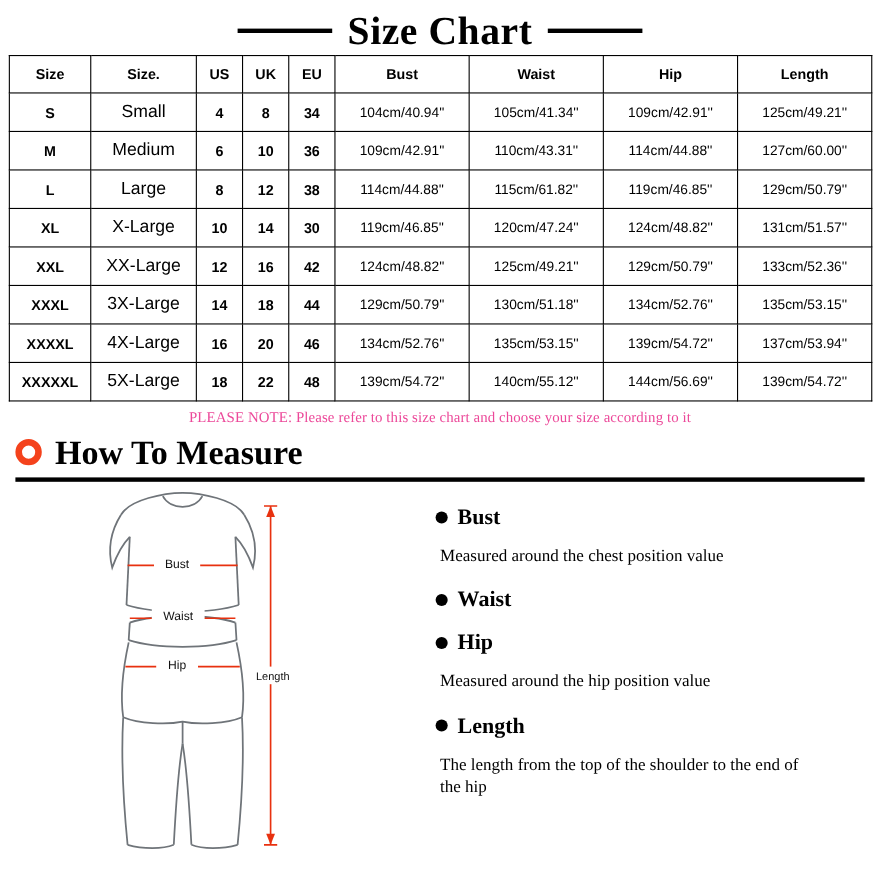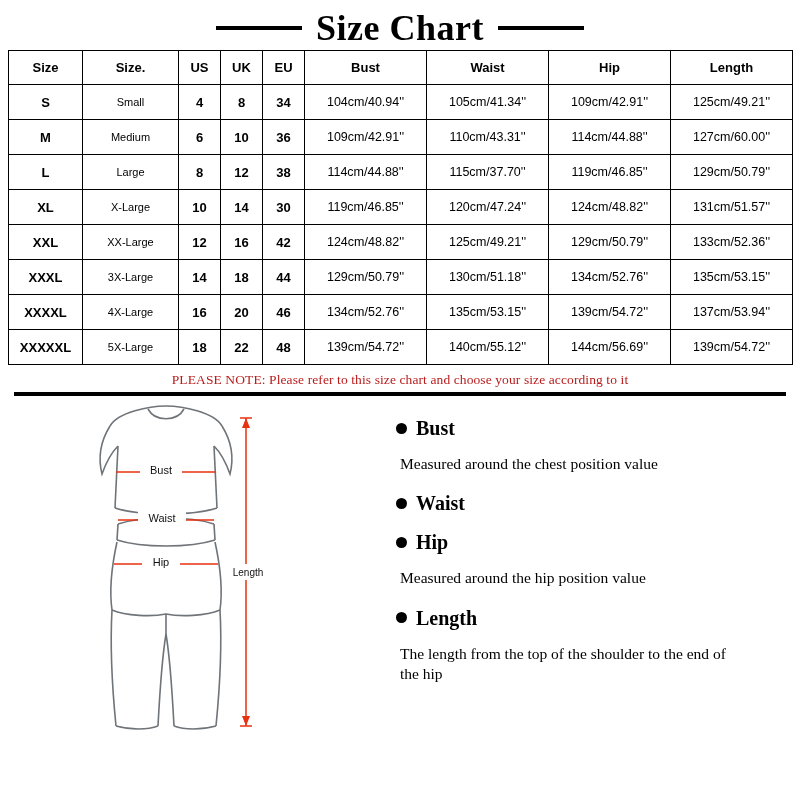--- a/index.html
+++ b/index.html
@@ -58,21 +58,21 @@
     white-space: nowrap;
   }
   table.size-chart th {
     font-weight: bold;
     font-size: 13px;
     height: 34px;
   }
   table.size-chart td.c0 { font-weight: bold; font-size: 13px; }
   table.size-chart td.num { font-weight: bold; font-size: 13px;}
   table.size-chart td.meas { font-weight: normal; font-size: 12.5px; }
-  table.size-chart td.word { font-size: 11px; }
+  table.size-chart td.word { font-size: 16px; }
 
   col.w-size   { width: 74px; }
   col.w-size2  { width: 96px; }
   col.w-us     { width: 42px; }
   col.w-uk     { width: 42px; }
   col.w-eu     { width: 42px; }
   col.w-meas   { width: 122px; }
 
   
   .note {
@@ -213,21 +213,21 @@
             <td class="meas">114cm/44.88''</td>
             <td class="meas">127cm/60.00''</td>
           </tr>
           <tr>
             <td class="c0">L</td>
             <td class="word">Large</td>
             <td class="num">8</td>
             <td class="num">12</td>
             <td class="num">38</td>
             <td class="meas">114cm/44.88''</td>
-            <td class="meas">115cm/37.70''</td>
+            <td class="meas">115cm/61.82''</td>
             <td class="meas">119cm/46.85''</td>
             <td class="meas">129cm/50.79''</td>
           </tr>
           <tr>
             <td class="c0">XL</td>
             <td class="word">X-Large</td>
             <td class="num">10</td>
             <td class="num">14</td>
             <td class="num">30</td>
             <td class="meas">119cm/46.85''</td>
@@ -276,22 +276,26 @@
             <td class="num">48</td>
             <td class="meas">139cm/54.72''</td>
             <td class="meas">140cm/55.12''</td>
             <td class="meas">144cm/56.69''</td>
             <td class="meas">139cm/54.72''</td>
           </tr>
         </tbody>
     </table>
   </div>
 
-  <div class="note" style="color: #b91c1c;">PLEASE NOTE: Please refer to this size chart and choose your size according to it</div>
-
+  <div class="note" style="color: #ec4899;">PLEASE NOTE: Please refer to this size chart and choose your size according to it</div>
+
+  <div class="htm-header">
+    <span class="htm-ring" style="border-color: rgb(244, 66, 28);"></span>
+    <span class="htm-text">How To Measure</span>
+  </div>
   <div class="htm-rule"></div>
 
   <div class="bottom">
 
     <div class="figure">
       <svg width="390" height="340" viewBox="0 0 390 340">
         <g fill="none" stroke="#6f7479" stroke-width="1.6">
 
           <path d="M110,30 C118,16 150,10 166,10 C182,10 214,16 222,30"></path>
 

